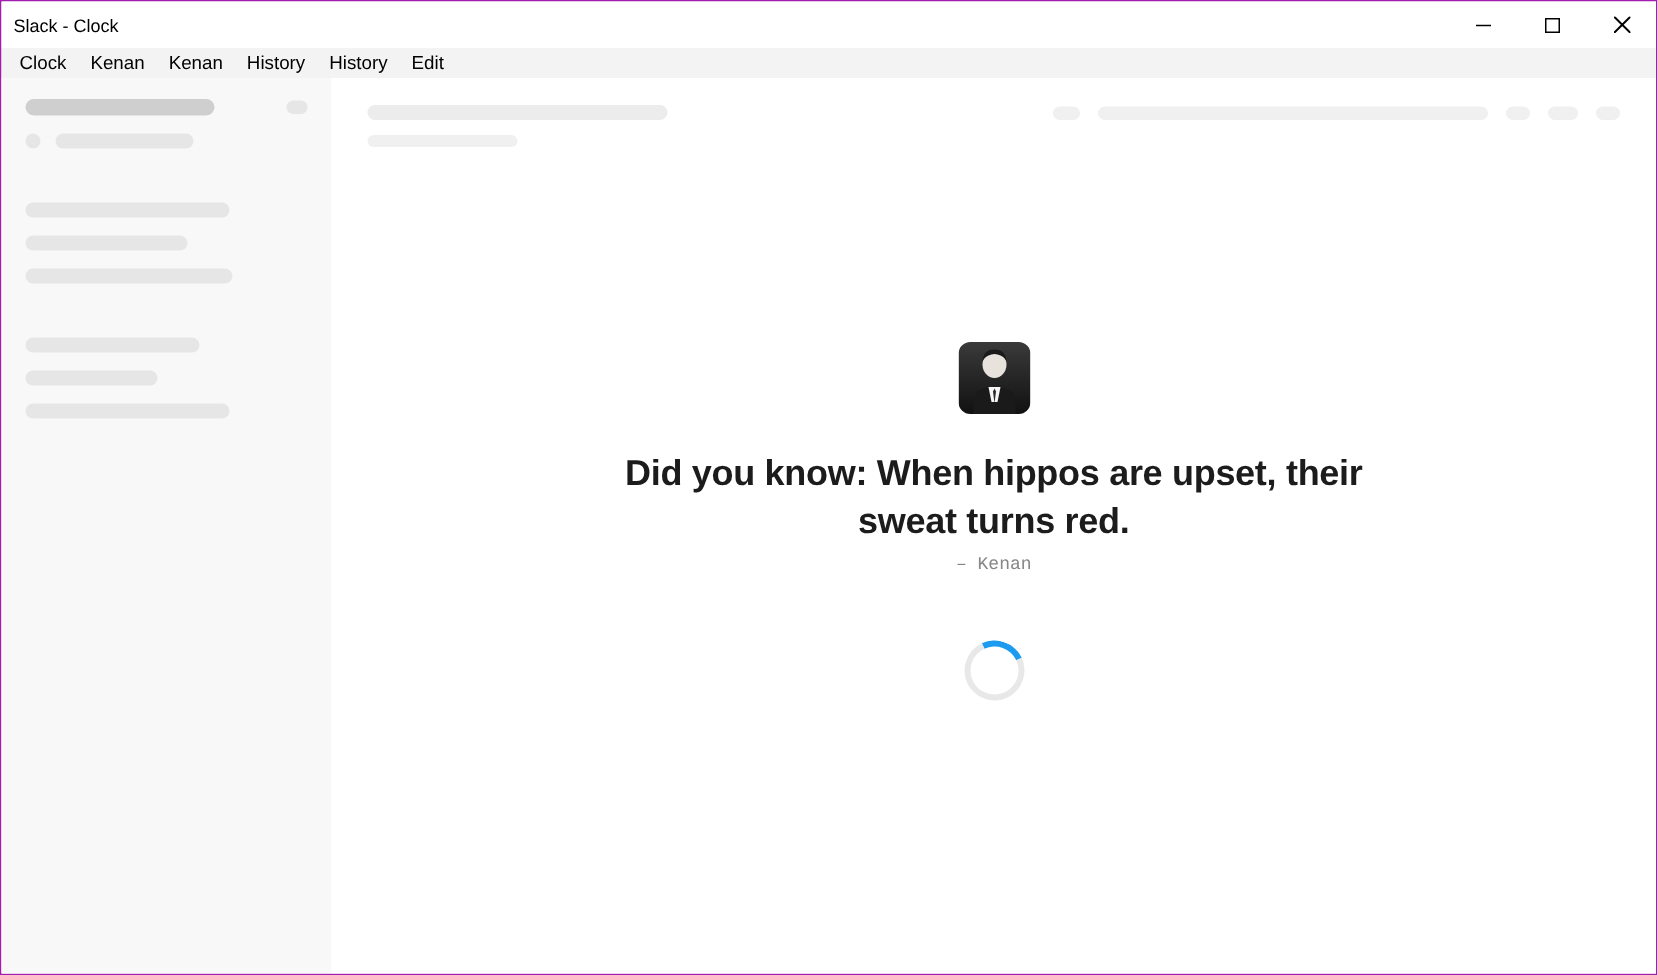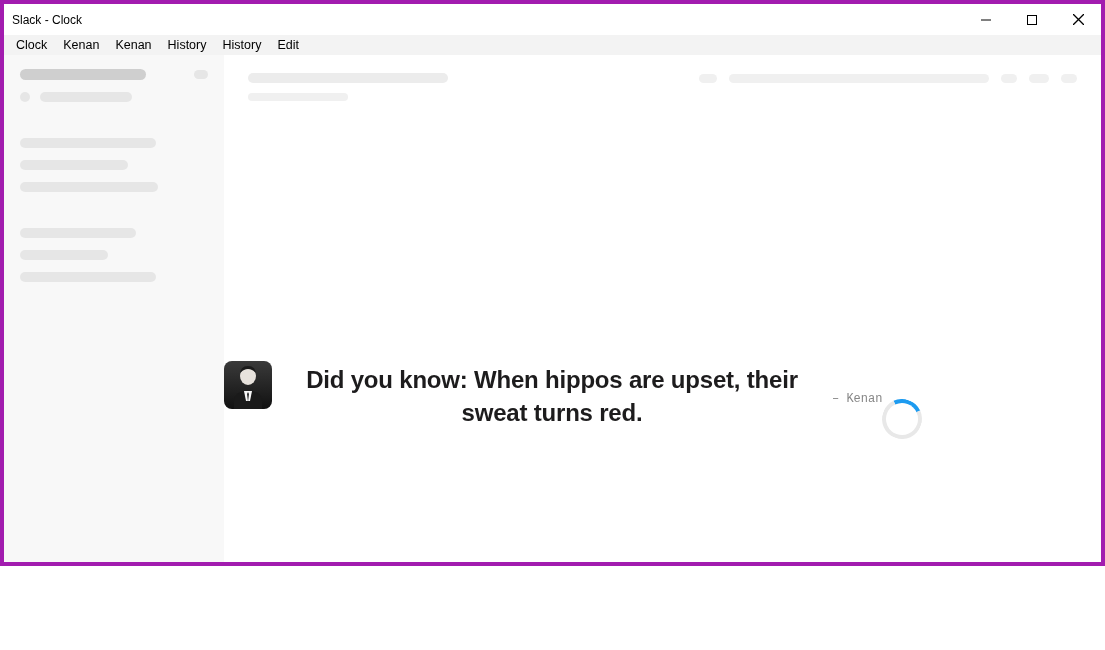--- a/index.html
+++ b/index.html
@@ -1,19 +1,19 @@
 <!DOCTYPE html>
 <html><head>
 <meta charset="utf-8">
 <style>
   * { box-sizing: border-box; margin: 0; padding: 0; }
   html, body { width: 1105px; height: 650px; font-family: "Segoe UI", -apple-system, "Helvetica Neue", Arial, sans-serif; background: #fff; color: #1d1c1d; }
   .window {
-    width: 1105px; height: 566px;
-    border: 4px solid #a21caf;
+    width: 1105px; height: 650px;
+    border: 1px solid #a21caf;
     display: flex; flex-direction: column;
     background: #fff;
   }
   
   .titlebar {
     height: 31px;
     display: flex; align-items: center; justify-content: space-between;
     background: #fff;
     padding-left: 8px;
   }
@@ -64,21 +64,21 @@
   }
   .main-topbar {
     padding: 18px 24px 0 24px;
   }
   .main-top-row1 { display: flex; align-items: center; justify-content: space-between; }
   .main-top-left { display: flex; align-items: center; gap: 12px; }
   .main-top-right { display: flex; align-items: center; gap: 12px; }
   .main-top-row2 { margin-top: 10px; }
   .content {
     flex: 1 1 auto;
-    display: flex; flex-direction: row; align-items: center; justify-content: flex-start;
+    display: flex; flex-direction: column; align-items: center; justify-content: flex-start;
     padding-top: 130px;
     text-align: center;
   }
   .avatar {
     width: 48px; height: 48px; border-radius: 8px;
     overflow: hidden;
     margin-bottom: 24px;
     background: #ddd;
   }
   .avatar svg { width: 100%; height: 100%; display: block; }

